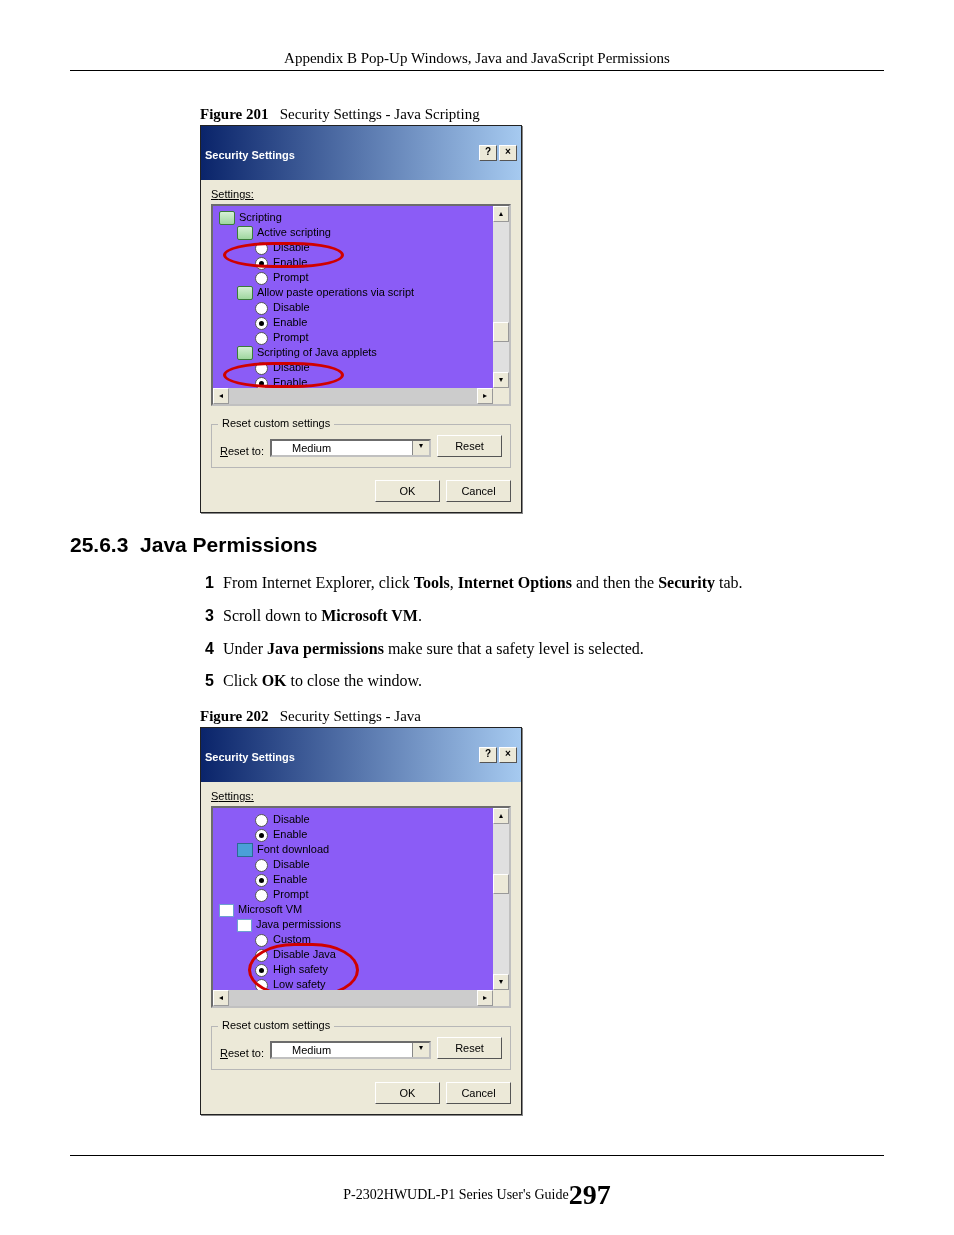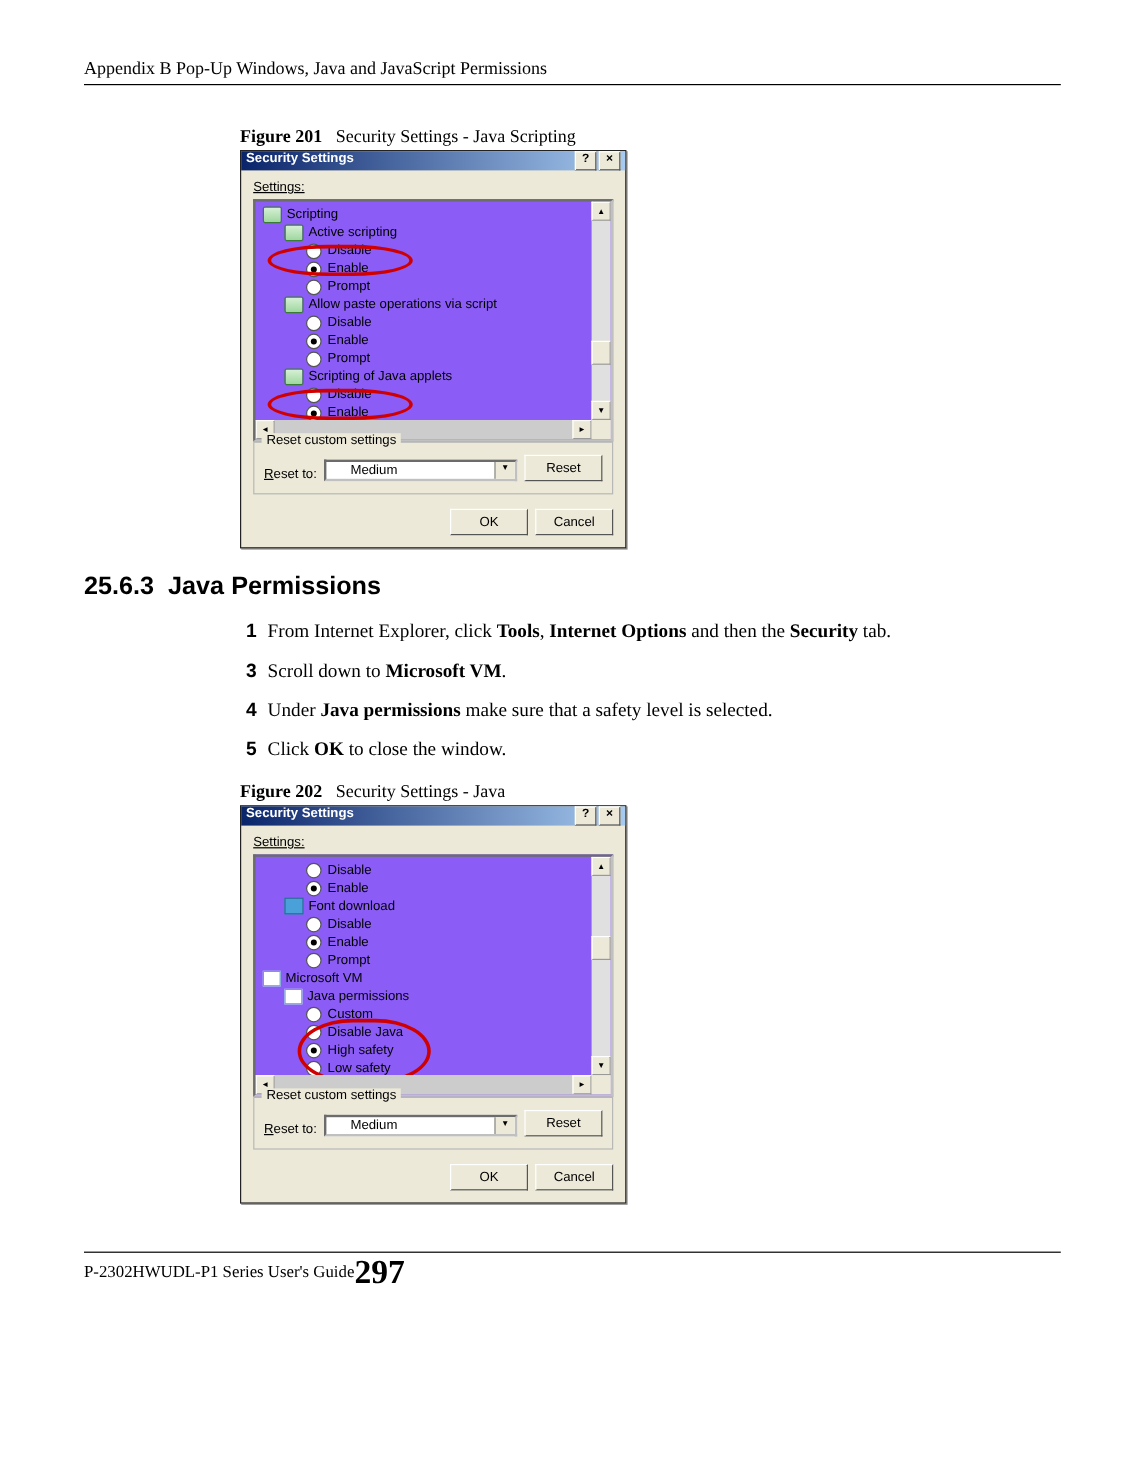--- a/index.html
+++ b/index.html
@@ -5,21 +5,21 @@
   body {
     font-family: "Times New Roman", serif;
     margin: 0;
     background: #fff;
     width: 954px;
   }
   .page {
     padding: 50px 70px 30px 70px;
   }
   .header-line {
-    text-align: left;
+    text-align: center;
     font-size: 15px;
     margin-bottom: 3px;
   }
   .hr {
     border-top: 1.5px solid #000;
     margin-bottom: 30px;
   }
   .fig-caption {
     font-size: 15px;
     margin-left: 130px;
@@ -34,24 +34,24 @@
     background: #ece9d8;
     font-family: Tahoma, Arial, sans-serif;
     font-size: 11px;
     box-shadow: 1px 1px 0 #888;
     margin-bottom: 20px;
   }
   .titlebar {
     background: linear-gradient(to right, #0a246a, #a6caf0);
     color: #fff;
     font-weight: bold;
-    padding: 0 4px;
+    padding: 19px 4px;
     display: flex;
     justify-content: space-between;
-    align-items: flex-start;
+    align-items: flex-end;
   }
   .titlebar .btns { display: flex; gap: 2px; }
   .titlebar .btns .tb {
     width: 16px; height: 14px;
     background: #ece9d8;
     border: 1px solid #fff;
     border-right-color: #555; border-bottom-color: #555;
     color: #000;
     font-family: Arial;
     font-size: 10px;
@@ -152,21 +152,21 @@
     position: absolute;
     left: 0; right: 0; bottom: 0;
     height: 16px;
     background: #e0e0e0;
     display: flex;
   }
   .hscroll .track { flex: 1; background: #ccc; }
   .hscroll .corner { width: 16px; height: 16px; background: #ece9d8; }
   .fieldset {
     border: 1px solid #b7b7b7;
-    margin-top: 0;
+    margin-top: 18px;
     padding: 10px 8px 10px 8px;
     position: relative;
   }
   .fieldset .legend {
     position: absolute;
     top: -8px; left: 6px;
     background: #ece9d8;
     padding: 0 4px;
     font-size: 11px;
   }
@@ -210,23 +210,23 @@
   ol.steps {
     margin-left: 135px;
     padding: 0;
     font-size: 16px;
   }
   ol.steps li { margin-bottom: 7px; line-height: 1.3; margin-top: 12px; }
   ol.steps li .num { font-family: Arial, sans-serif; font-weight: bold; display: inline-block; width: 18px; }
   .footer {
     margin-top: 40px;
     border-top: 1.5px solid #000;
-    padding-top: 1px;
-    display: flex;
-    justify-content: flex-start;
+    padding-top: 23px;
+    display: flex;
+    justify-content: center;
     align-items: center;
     font-size: 14px;
   }
   .footer .pg { font-family: Liberation Serif, serif; font-size: 28px; font-weight: bold; }
 </style>
 </head>
 <body>
 
 <div class="page">
   <div class="header-line">Appendix B Pop-Up Windows, Java and JavaScript Permissions</div>

